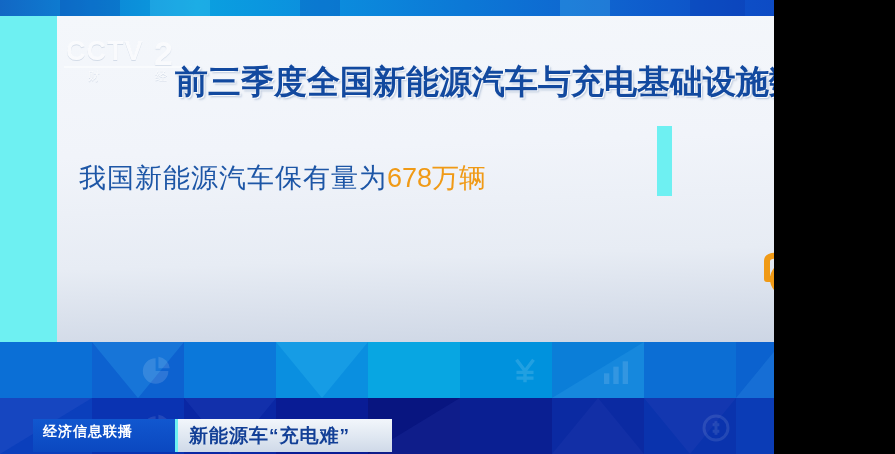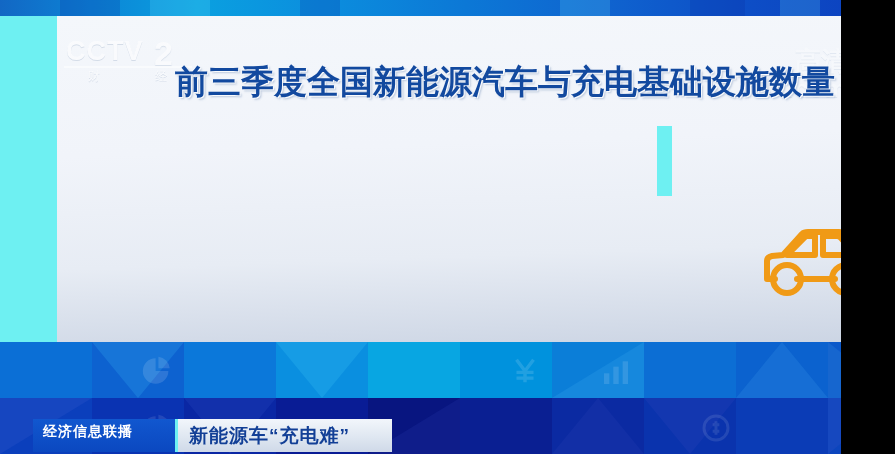--- a/index.html
+++ b/index.html
@@ -1,22 +1,23 @@
 <!DOCTYPE html>
 <html><head>
 <meta charset="utf-8">
 <style>
   html,body{margin:0;padding:0;background:#000;}
   body{font-family:"Liberation Sans","DejaVu Sans",sans-serif;}
 
   #stage{
     position:relative;
-    width:841px;height:454px;
+    width:764px;height:454px;
     overflow:hidden;
     background:#fca5a5;
+    padding-left:10px;
   }
 
   
   #top-bar{
     position:absolute;left:0;top:0;width:895px;height:16px;
     background:linear-gradient(90deg,#1267c4 0%,#0c84d6 10%,#0aa0e0 22%,#0b8ede 36%,
                 #0c78d6 52%,#0f63cf 68%,#0d4fc7 82%,#0c3fbe 100%);
     overflow:hidden;
   }
   #top-bar .tb-block{position:absolute;top:0;height:16px;opacity:.22;background:#0a2f9e;}
@@ -150,20 +151,23 @@
       <span class="hq">高清</span>
       <span class="dom">.com</span>
     </div>
 
     <div id="headline">前三季度全国新能源汽车与充电基础设施数量</div>
 
 
     <div id="accent-bar"></div>
 
     <div id="body-text">
+      <div class="bline">
+        <span>我国新能源汽车保有量为</span><span class="hl">678万辆</span>
+      </div>
     </div>
 
     <div id="car-icon">
       <svg width="150" height="80" viewBox="0 0 150 80" fill="none" stroke="#f09a16" stroke-width="6" stroke-linejoin="round" stroke-linecap="round">
         <path d="M20 58 L20 40 Q20 36 25 35 L36 34 L55 13 Q57 11 61 11 L92 11 Q95 11 97 13 L118 34
                  Q132 35 137 43 Q140 49 136 55 Q133 58 128 58 L110 58 M88 58 L50 58 M28 58 L22 58"></path>
         <path d="M40 34 L58 16 Q59 15 61 15 L68 15 L68 34 Z"></path>
         <path d="M76 15 L90 15 Q92 15 94 17 L110 34 L76 34 Z"></path>
         <circle cx="40" cy="58" r="14"></circle>
         <circle cx="99" cy="58" r="14"></circle>

